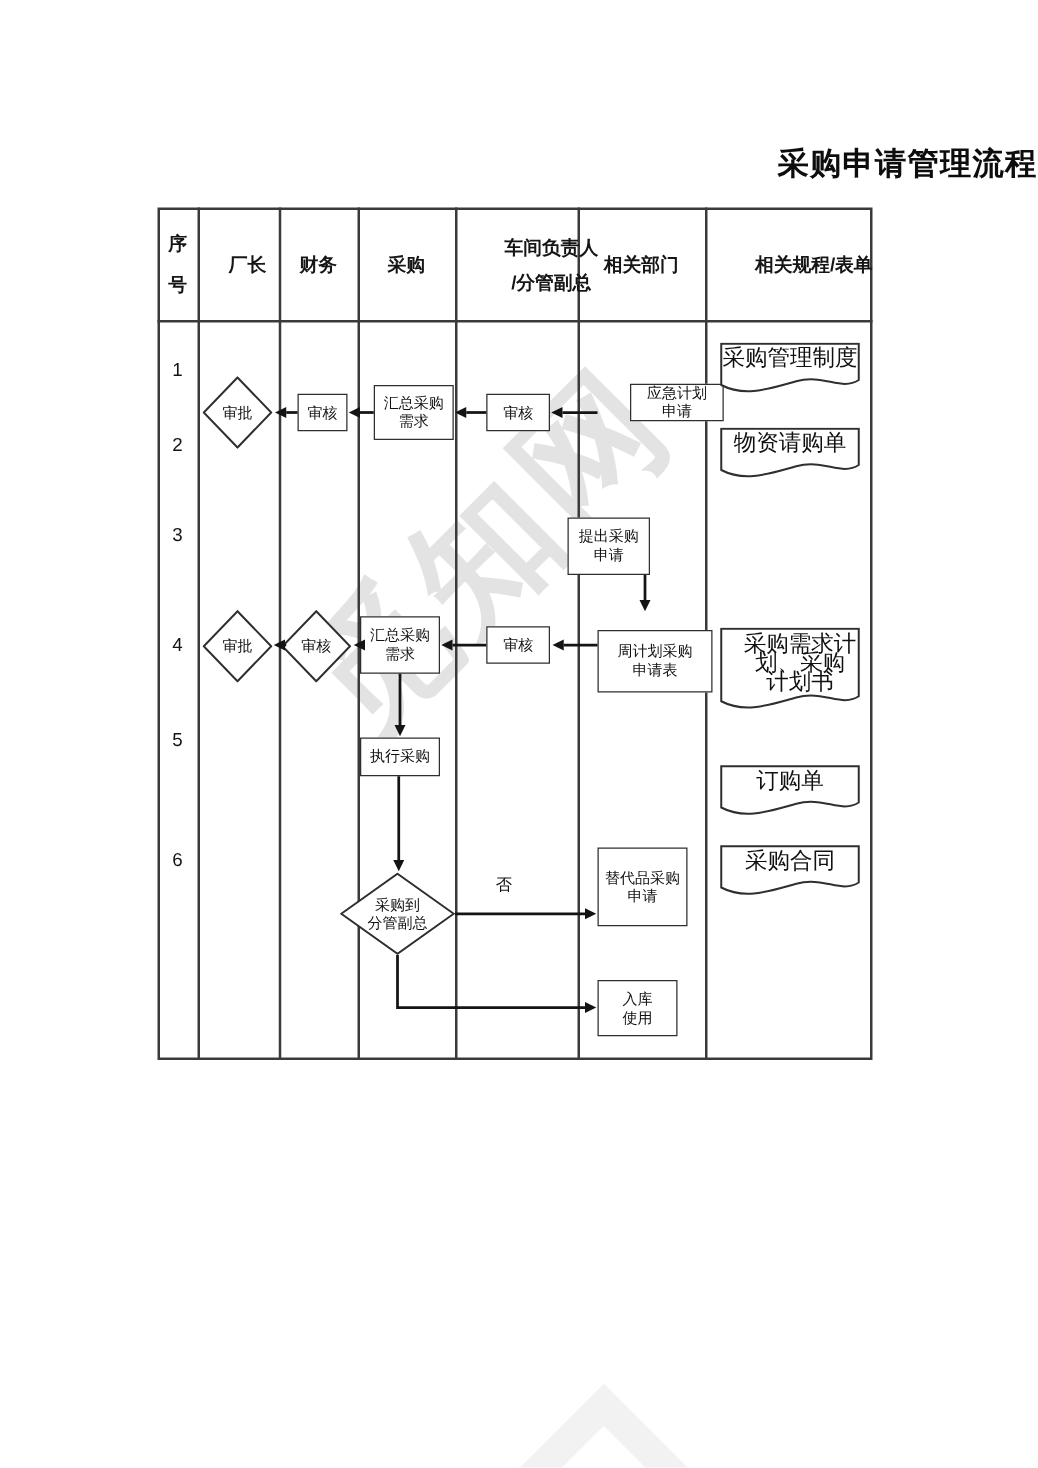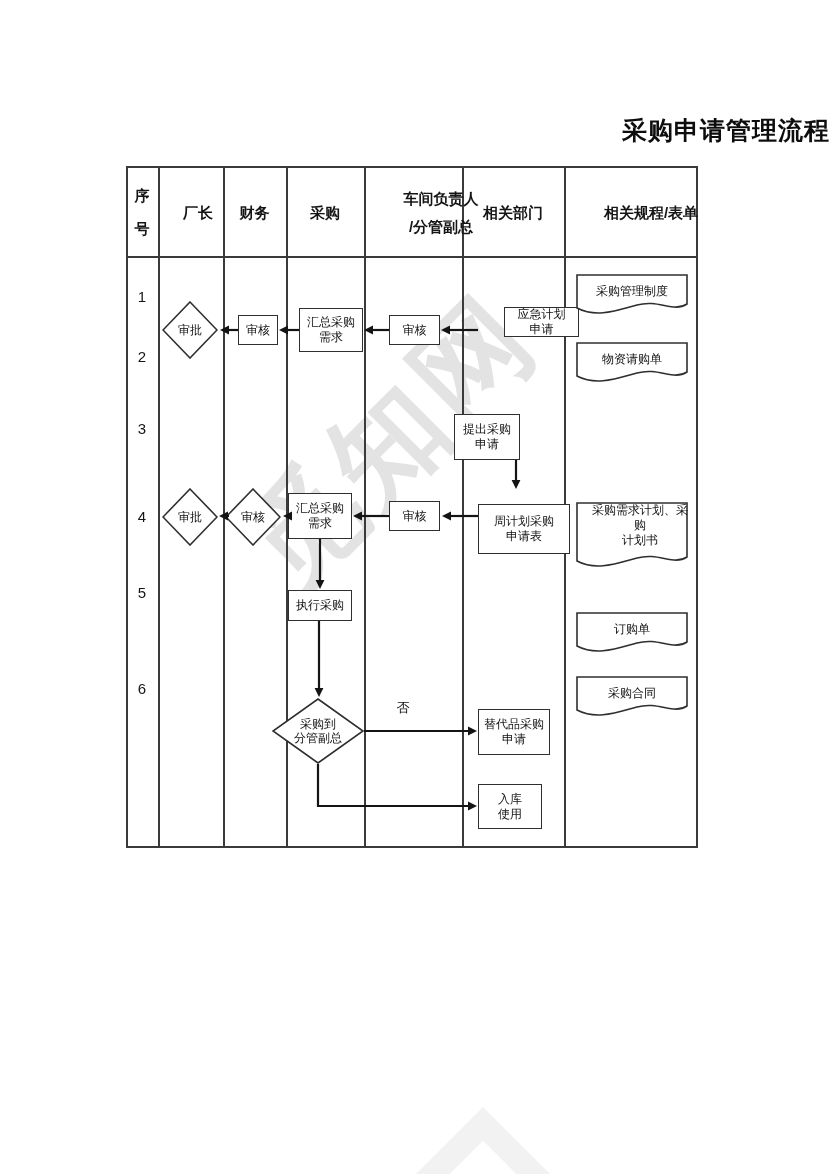--- a/index.html
+++ b/index.html
@@ -56,21 +56,21 @@
   .diamond{position:absolute;z-index:3;}
   .diamond svg{position:absolute;left:0;top:0;}
   .diamond .lbl{
     position:absolute;inset:0;display:flex;flex-direction:column;align-items:center;
     justify-content:center;font-size:12px;line-height:14px;text-align:center;color:#111;
   }
   .doc{position:absolute;left:576px;width:112px;z-index:3;}
   .doc svg{position:absolute;left:0;top:0;}
   .doc .lbl{
     position:absolute;left:0;right:0;top:5px;height:24px;display:flex;flex-direction:column;
-    align-items:center;justify-content:center;font-size:12px;line-height:15px;text-align:center;color:#111;
+    align-items:center;justify-content:flex-start;font-size:18px;line-height:15px;text-align:center;color:#111;
   }
   .doc .lbl.two{top:6px;height:34px;margin-left:16px;}
   .no-label{
     position:absolute;left:390px;top:699px;width:26px;height:18px;z-index:4;
     display:flex;align-items:center;justify-content:center;font-size:13px;color:#111;
   }
   .arrows{position:absolute;left:0;top:0;z-index:4;pointer-events:none;}
 </style>
 </head>
 <body>
@@ -187,21 +187,21 @@
   <div class="diamond" style="left:272px;top:698px;width:92px;height:66px">
     <svg width="92" height="66" viewBox="0 0 92 66">
         <polygon points="46,1 91,33 46,65 1,33" fill="#ffffff" stroke="#2f2f2f" stroke-width="1.6"></polygon>
       </svg>
     <div class="lbl">
       <span>采购到</span>
       <span>分管副总</span>
     </div>
   </div>
   <div class="no-label">否</div>
-  <div class="rect-node" style="left:478px;top:709px;width:72px;height:46px">
+  <div class="rect-node" style="left:478px;top:678px;width:72px;height:63px">
     <span>替代品采购</span>
     <span>申请</span>
   </div>
   <div class="rect-node" style="left:478px;top:784px;width:64px;height:45px">
     <span>入库</span>
     <span>使用</span>
   </div>
 
   <div class="doc" style="top:274px;height:46px">
     <svg width="112" height="46" viewBox="0 0 112 46">

